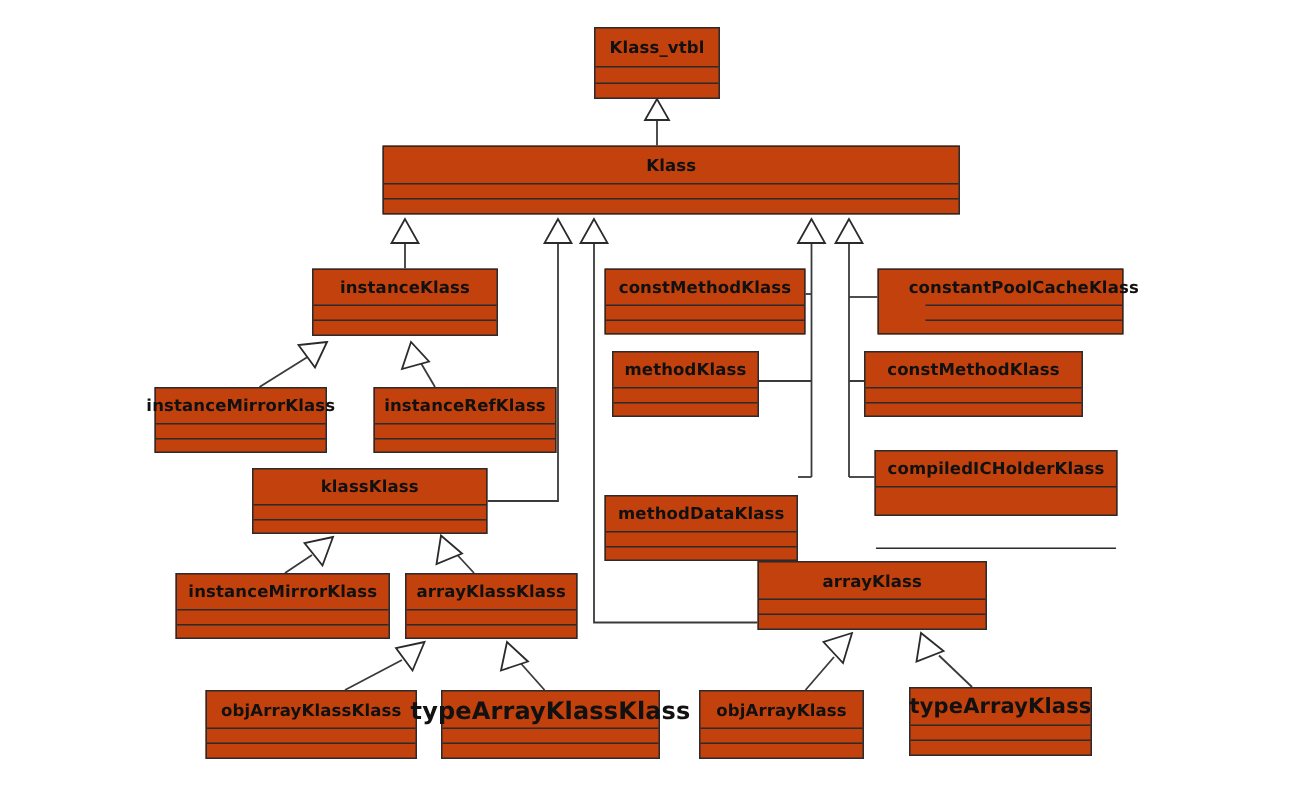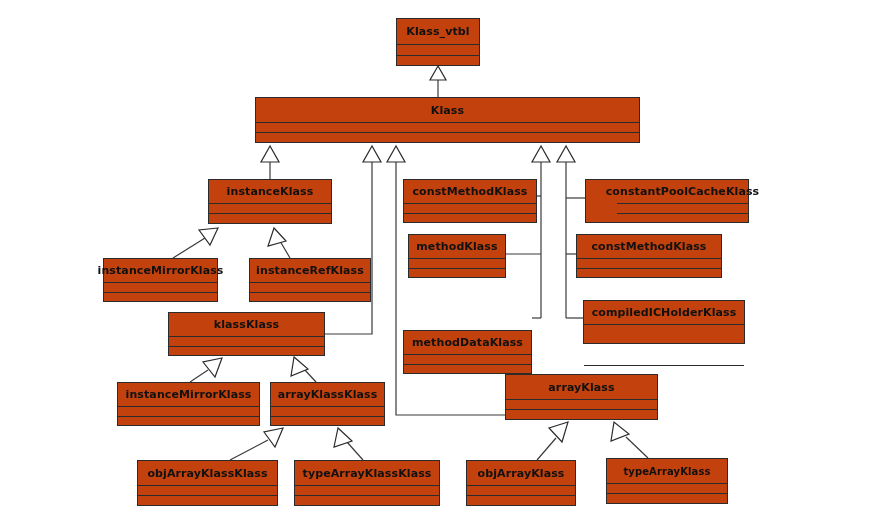--- a/index.html
+++ b/index.html
@@ -179,21 +179,21 @@
         <div class="uml-name" style="font-size: 11px; height: 23px; border-bottom-color: rgb(43, 43, 43);">arrayKlassKlass</div>
         <div class="uml-attrs" style="border-bottom-color: rgb(43, 43, 43);"></div>
         <div class="uml-ops"></div>
       </div>
       <div class="uml-class" style="left: 137px; top: 460px; width: 141px; height: 46px; border-color: rgb(43, 43, 43);">
         <div class="uml-name" style="font-size: 11px; height: 24px; border-bottom-color: rgb(43, 43, 43);">objArrayKlassKlass</div>
         <div class="uml-attrs" style="border-bottom-color: rgb(43, 43, 43);"></div>
         <div class="uml-ops"></div>
       </div>
       <div class="uml-class" style="left: 294px; top: 460px; width: 146px; height: 46px; border-color: rgb(43, 43, 43);">
-        <div class="uml-name" style="font-size: 11px; height: 24px; border-bottom-color: rgb(43, 43, 43);">typeArrayKlassKlass</div>
+        <div class="uml-name" style="font-size: 16px; height: 24px; border-bottom-color: rgb(43, 43, 43);">typeArrayKlassKlass</div>
         <div class="uml-attrs" style="border-bottom-color: rgb(43, 43, 43);"></div>
         <div class="uml-ops"></div>
       </div>
       <div class="uml-class" style="left: 403px; top: 179px; width: 134px; height: 44px; border-color: rgb(43, 43, 43);">
         <div class="uml-name" style="font-size: 11px; height: 23px; border-bottom-color: rgb(43, 43, 43);">constMethodKlass</div>
         <div class="uml-attrs" style="border-bottom-color: rgb(43, 43, 43);"></div>
         <div class="uml-ops"></div>
       </div>
       <div class="uml-class" style="left: 408px; top: 234px; width: 98px; height: 44px; border-color: rgb(43, 43, 43);">
         <div class="uml-name" style="font-size: 11px; height: 23px; border-bottom-color: rgb(43, 43, 43);">methodKlass</div>
@@ -224,19 +224,19 @@
         <div class="uml-name" style="font-size: 11px; height: 24px; border-bottom-color: rgb(43, 43, 43);">arrayKlass</div>
         <div class="uml-attrs" style="border-bottom-color: rgb(43, 43, 43);"></div>
         <div class="uml-ops"></div>
       </div>
       <div class="uml-class" style="left: 466px; top: 460px; width: 110px; height: 46px; border-color: rgb(43, 43, 43);">
         <div class="uml-name" style="font-size: 11px; height: 24px; border-bottom-color: rgb(43, 43, 43);">objArrayKlass</div>
         <div class="uml-attrs" style="border-bottom-color: rgb(43, 43, 43);"></div>
         <div class="uml-ops"></div>
       </div>
       <div class="uml-class" style="left: 606px; top: 458px; width: 122px; height: 46px; border-color: rgb(43, 43, 43);">
-        <div class="uml-name" style="font-size: 10px; height: 24px; border-bottom-color: rgb(43, 43, 43); text-align: center;">typeArrayKlass</div>
+        <div class="uml-name" style="font-size: 14px; height: 24px; border-bottom-color: rgb(43, 43, 43); text-align: center;">typeArrayKlass</div>
         <div class="uml-attrs" style="border-bottom-color: rgb(43, 43, 43);"></div>
         <div class="uml-ops"></div>
       </div>
     </div>
 
 </div>
 
 </body></html>

